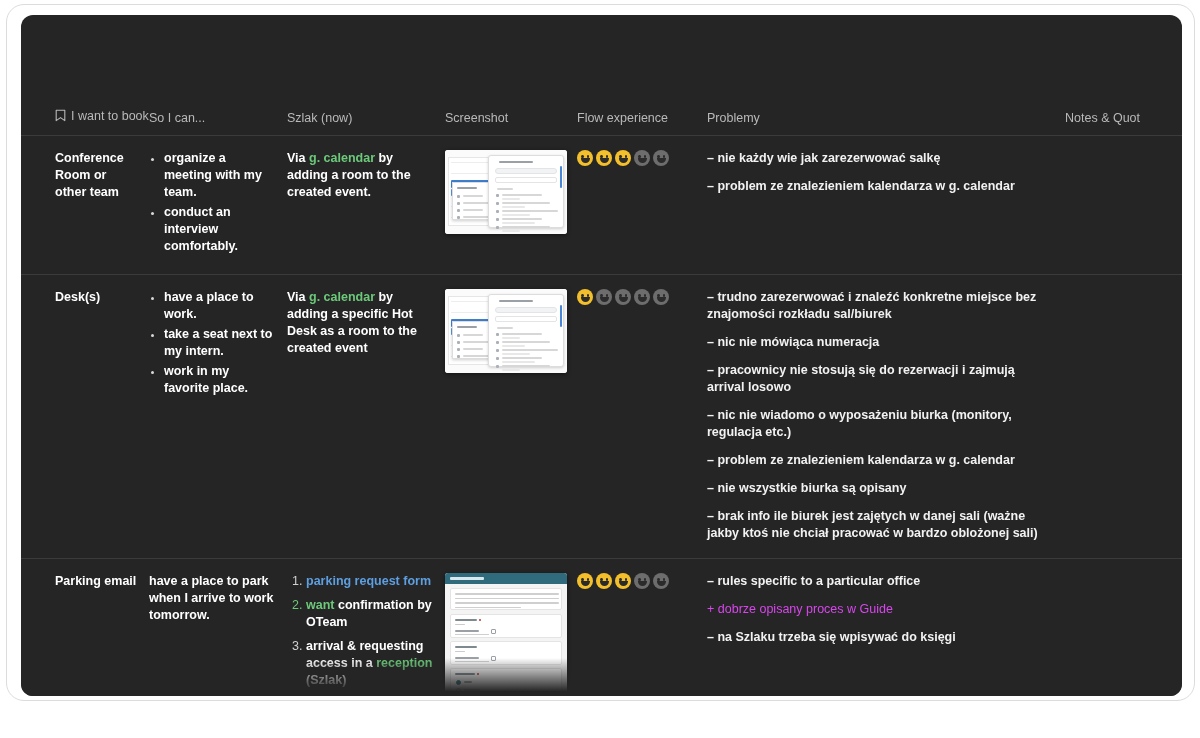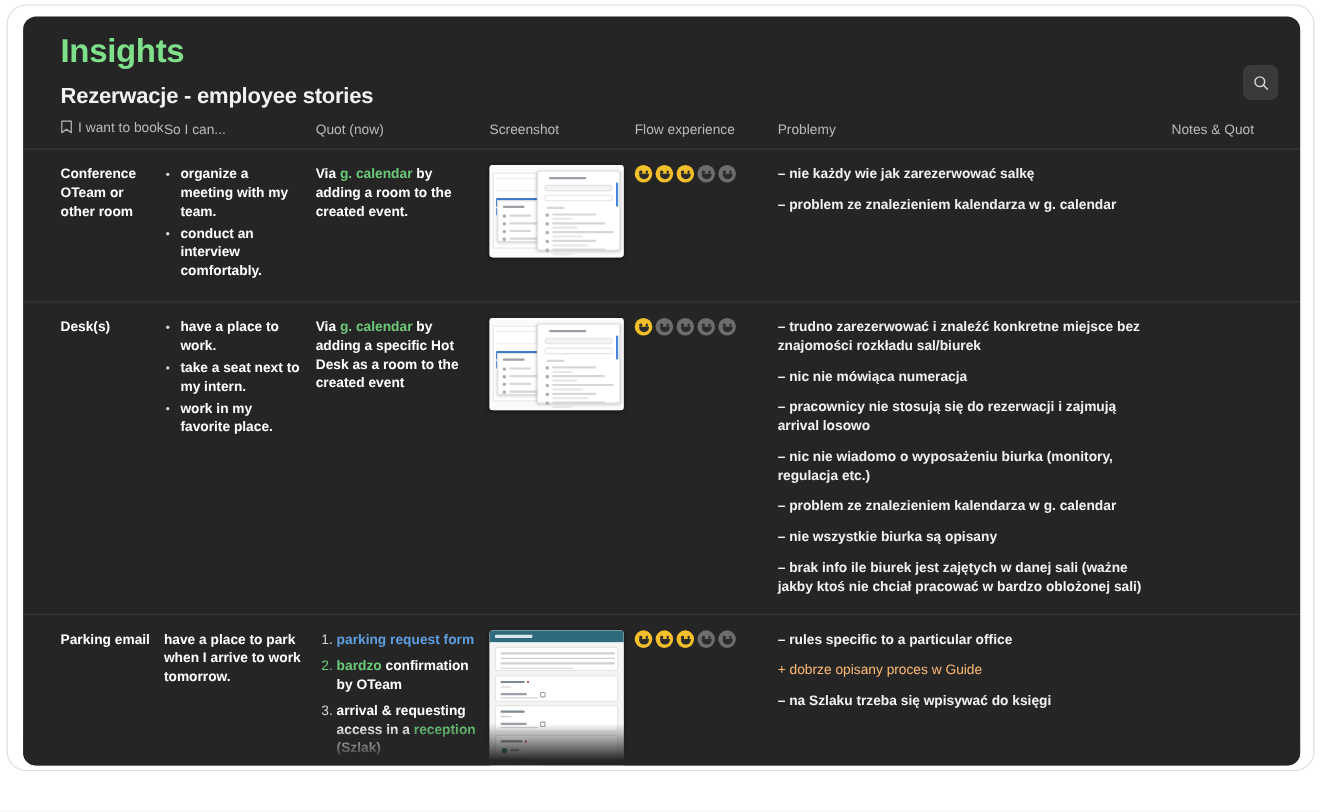--- a/index.html
+++ b/index.html
@@ -101,21 +101,21 @@
   .plain-goal { font-weight: bold; line-height: 17px; color: #fff; }
   .flow-text { font-weight: bold; line-height: 17px; color: #fff; }
   .accent-green { color: #6cc97a; }
   .accent-blue { color: #5d9fe0; }
   ol.flow-list { margin: 0; padding-left: 19px; }
   ol.flow-list li { font-weight: bold; line-height: 17px; margin-bottom: 7px; color: #fff; }
   ol.flow-list li::marker { color: #d0d0d0; font-weight: normal; }
   ol.flow-list li.green-marker::marker { color: #6cc97a; }
   .problem-line { font-weight: bold; line-height: 17px; margin-bottom: 11px; color: #f2f2f2; }
   .problem-line:last-child { margin-bottom: 0; }
-  .problem-line.plus { font-weight: normal; color: #fdba74; }
+  .problem-line.plus { font-weight: normal; color: #d946ef; }
   .notes-text { line-height: 17px; color: #d6d6d6; }
   
   .rating { display: flex; gap: 3px; }
   .face { width: 16px; height: 16px; border-radius: 50%; position: relative; display: inline-block; }
   .face.on { background: #f3c02c; }
   .face.off { background: #6d6d6d; }
   .face i { position: absolute; background: #2b2b2b; border-radius: 50%; }
   .face i.eye-l { width: 2.5px; height: 3px; left: 4px; top: 4.5px; }
   .face i.eye-r { width: 2.5px; height: 3px; right: 4px; top: 4.5px; }
   .face i.mouth {
@@ -164,56 +164,44 @@
     background: linear-gradient(to bottom, rgba(37,37,37,0), #252525 88%);
     pointer-events: none;
   }
 </style>
 </head>
 <body>
 
 <div id="outer-frame">
   <div id="board-card">
 
-    <div id="board-header">
-      <h1 id="insights-title">Insights</h1>
-      <h2 id="board-subtitle">Rezerwacje - employee stories</h2>
-      <div id="search-button">
-        <span>
-          <svg width="15" height="15" viewBox="0 0 15 15">
-            <circle cx="6.3" cy="6.3" r="4.4" fill="none" stroke="#d8d8d8" stroke-width="1.3"></circle>
-            <line x1="9.6" y1="9.6" x2="13.2" y2="13.2" stroke="#d8d8d8" stroke-width="1.3" stroke-linecap="round"></line>
-          </svg>
-        </span>
-      </div>
-    </div>
 
     <div id="table-scroll">
       <table id="insights-table">
         <thead>
           <tr>
             <th class="col-0">
               <span class="bookmark-icon">
                 <svg width="11" height="13" viewBox="0 0 11 13">
                   <path d="M1.2 1.2h8.6v10.4L5.5 8.6 1.2 11.6z" fill="none" stroke="#b9b9b9" stroke-width="1.1" stroke-linejoin="round"></path>
                 </svg>
               </span><span>I want to book a...</span>
             </th>
             <th class="col-1">So I can...</th>
-            <th class="col-2">Quot (now)</th>
+            <th class="col-2">Szlak (now)</th>
             <th class="col-3">Screenshot</th>
             <th class="col-4">Flow experience</th>
             <th class="col-5">Problemy</th>
             <th class="col-6">Notes &amp; Quot</th>
           </tr>
         </thead>
         <tbody id="table-body">
             <tr>
               <td class="col-0">
-                <div class="story-title">Conference OTeam or other room</div>
+                <div class="story-title">Conference Room or other team</div>
               </td>
               <td class="col-1">
                 <ul class="goal-list">
                   <li>organize a meeting with my team.</li>
                   <li>conduct an interview comfortably.</li>
                 </ul>
               </td>
               <td class="col-2">
                 <div class="flow-text"><span>Via </span><span class="accent-green">g. calendar</span><span> by adding a room to the created event.</span></div>
               </td>
@@ -409,21 +397,21 @@
             <tr>
               <td class="col-0">
                 <div class="story-title">Parking email</div>
               </td>
               <td class="col-1">
                 <div class="plain-goal">have a place to park when I arrive to work tomorrow.</div>
               </td>
               <td class="col-2">
                 <ol class="flow-list">
                   <li><span class="accent-blue">parking request form</span></li>
-                  <li class="green-marker"><span class="accent-green">bardzo</span><span> confirmation by OTeam</span></li>
+                  <li class="green-marker"><span class="accent-green">want</span><span> confirmation by OTeam</span></li>
                   <li><span>arrival &amp; requesting access in a </span><span class="accent-green">reception</span><span> (Szlak)</span></li>
                 </ol>
               </td>
               <td class="col-3">
                 <div class="shot shot-form">
                   <div class="form-head">
                     <div class="ln " style="left:5px;top:4px;width:34px;height:3px;background:#d8e8ee;"></div>
                   </div>
                   <div class="form-body">
                     <div class="fcard" style="top:4px;height:22px;">

